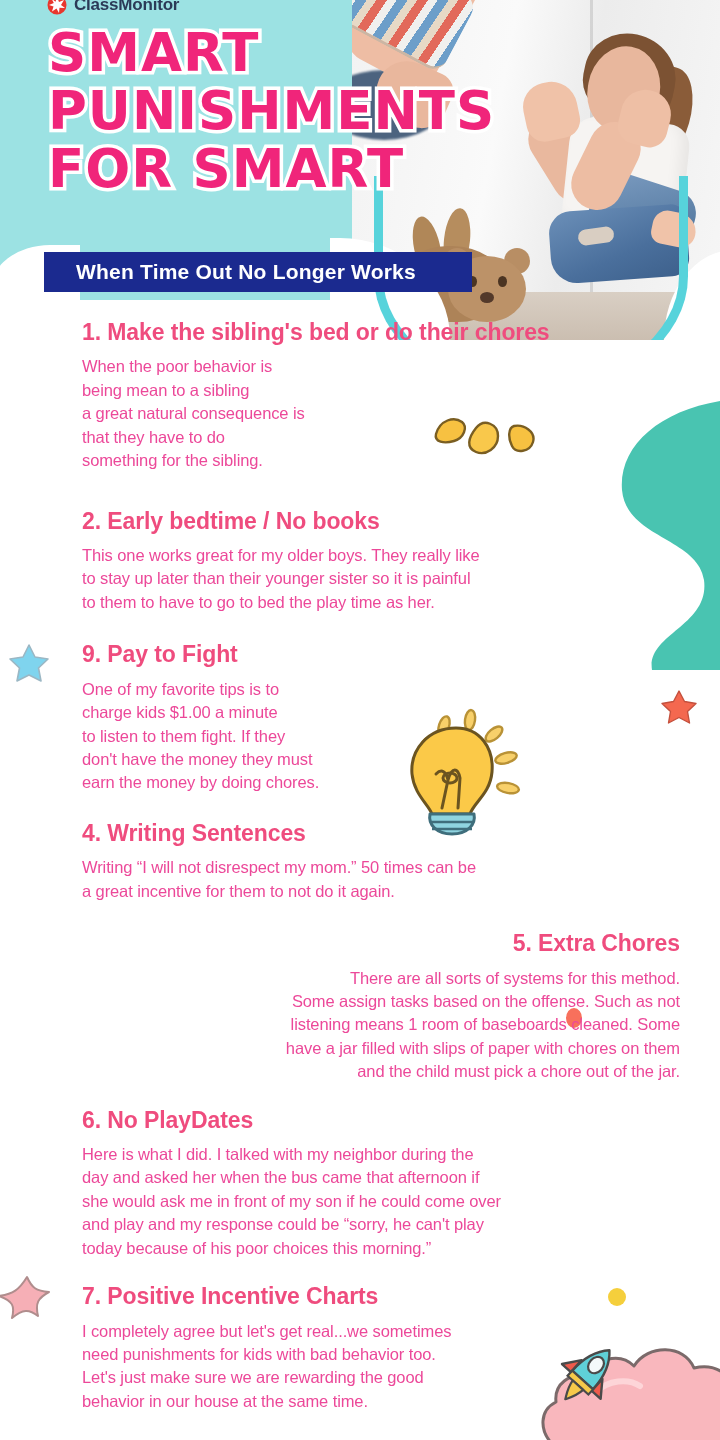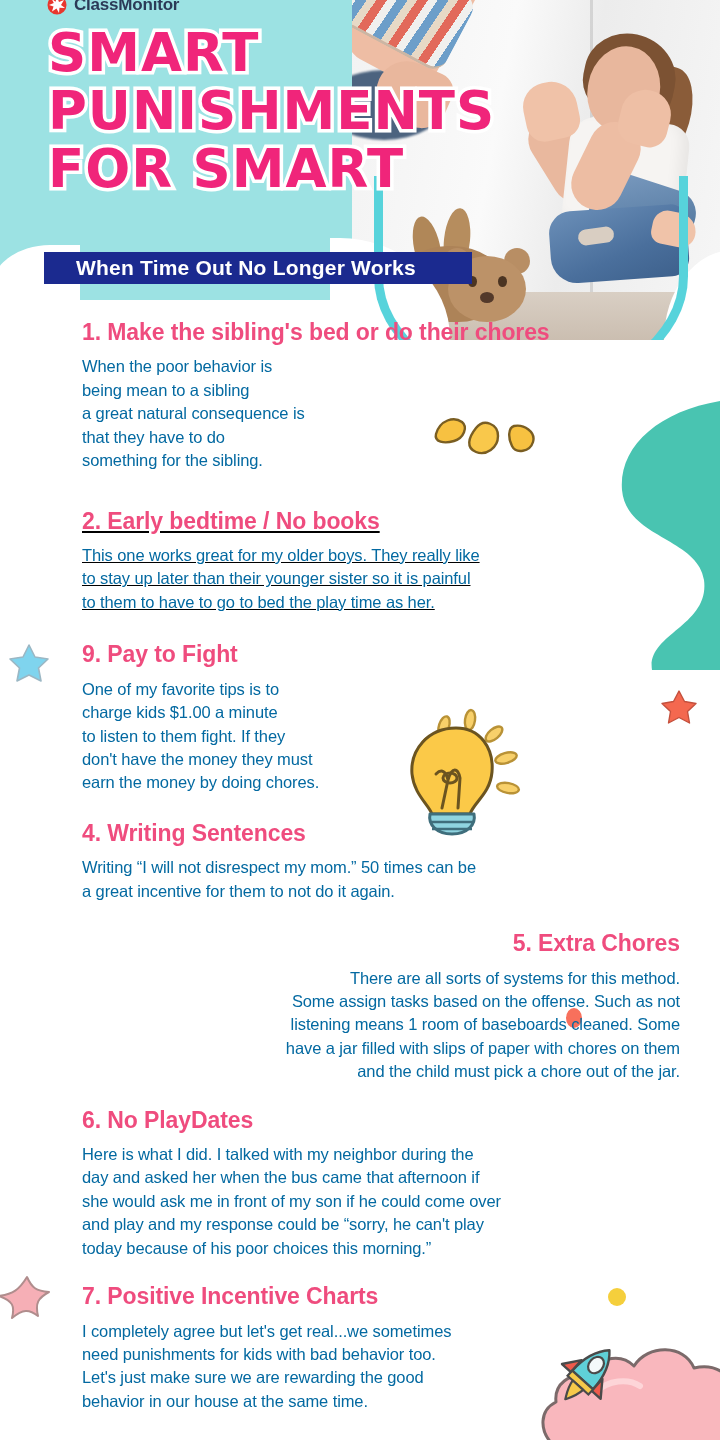--- a/index.html
+++ b/index.html
@@ -298,21 +298,21 @@
     letter-spacing: 1px;
     font-family: "DejaVu Sans", sans-serif;
     -webkit-text-stroke: 7px #ffffff;
     paint-order: stroke fill;
     margin: 0 0 4px 0;
     white-space: nowrap;
   }
   .subtitle-bar {
     position: absolute;
     left: 44px; top: 252px;
-    width: 428px; height: 32px;
+    width: 428px; height: 40px;
     background: #1b2a8f;
     display: flex;
     align-items: center;
     z-index: 9;
   }
   .subtitle-text {
     color: #ffffff;
     font-size: 21px;
     font-weight: bold;
     padding-left: 32px;
@@ -349,29 +349,29 @@
   }
   .sec-title {
     color: #ef4c7e;
     font-size: 23px;
     font-weight: bold;
     line-height: 1.28;
     margin: 0 0 8px 0;
     letter-spacing: -.1px;
   }
   .sec-body {
-    color: #0369a1;
+    color: #ec4899;
     font-size: 16.5px;
     line-height: 1.42;
     margin: 0;
     white-space: pre-line;
     letter-spacing: -.1px;
   }
   .s1 { margin-bottom: 34px; }
-  .s2 { margin-bottom: 26px; text-decoration: underline; }
+  .s2 { margin-bottom: 26px; }
   .s3 { margin-bottom: 24px; }
   .s4 { margin-bottom: 26px; }
   .s5 { margin-bottom: 22px; text-align: right; }
   .s6 { margin-bottom: 22px; }
 </style>
 </head>
 <body>
 
 <div class="page">
 

